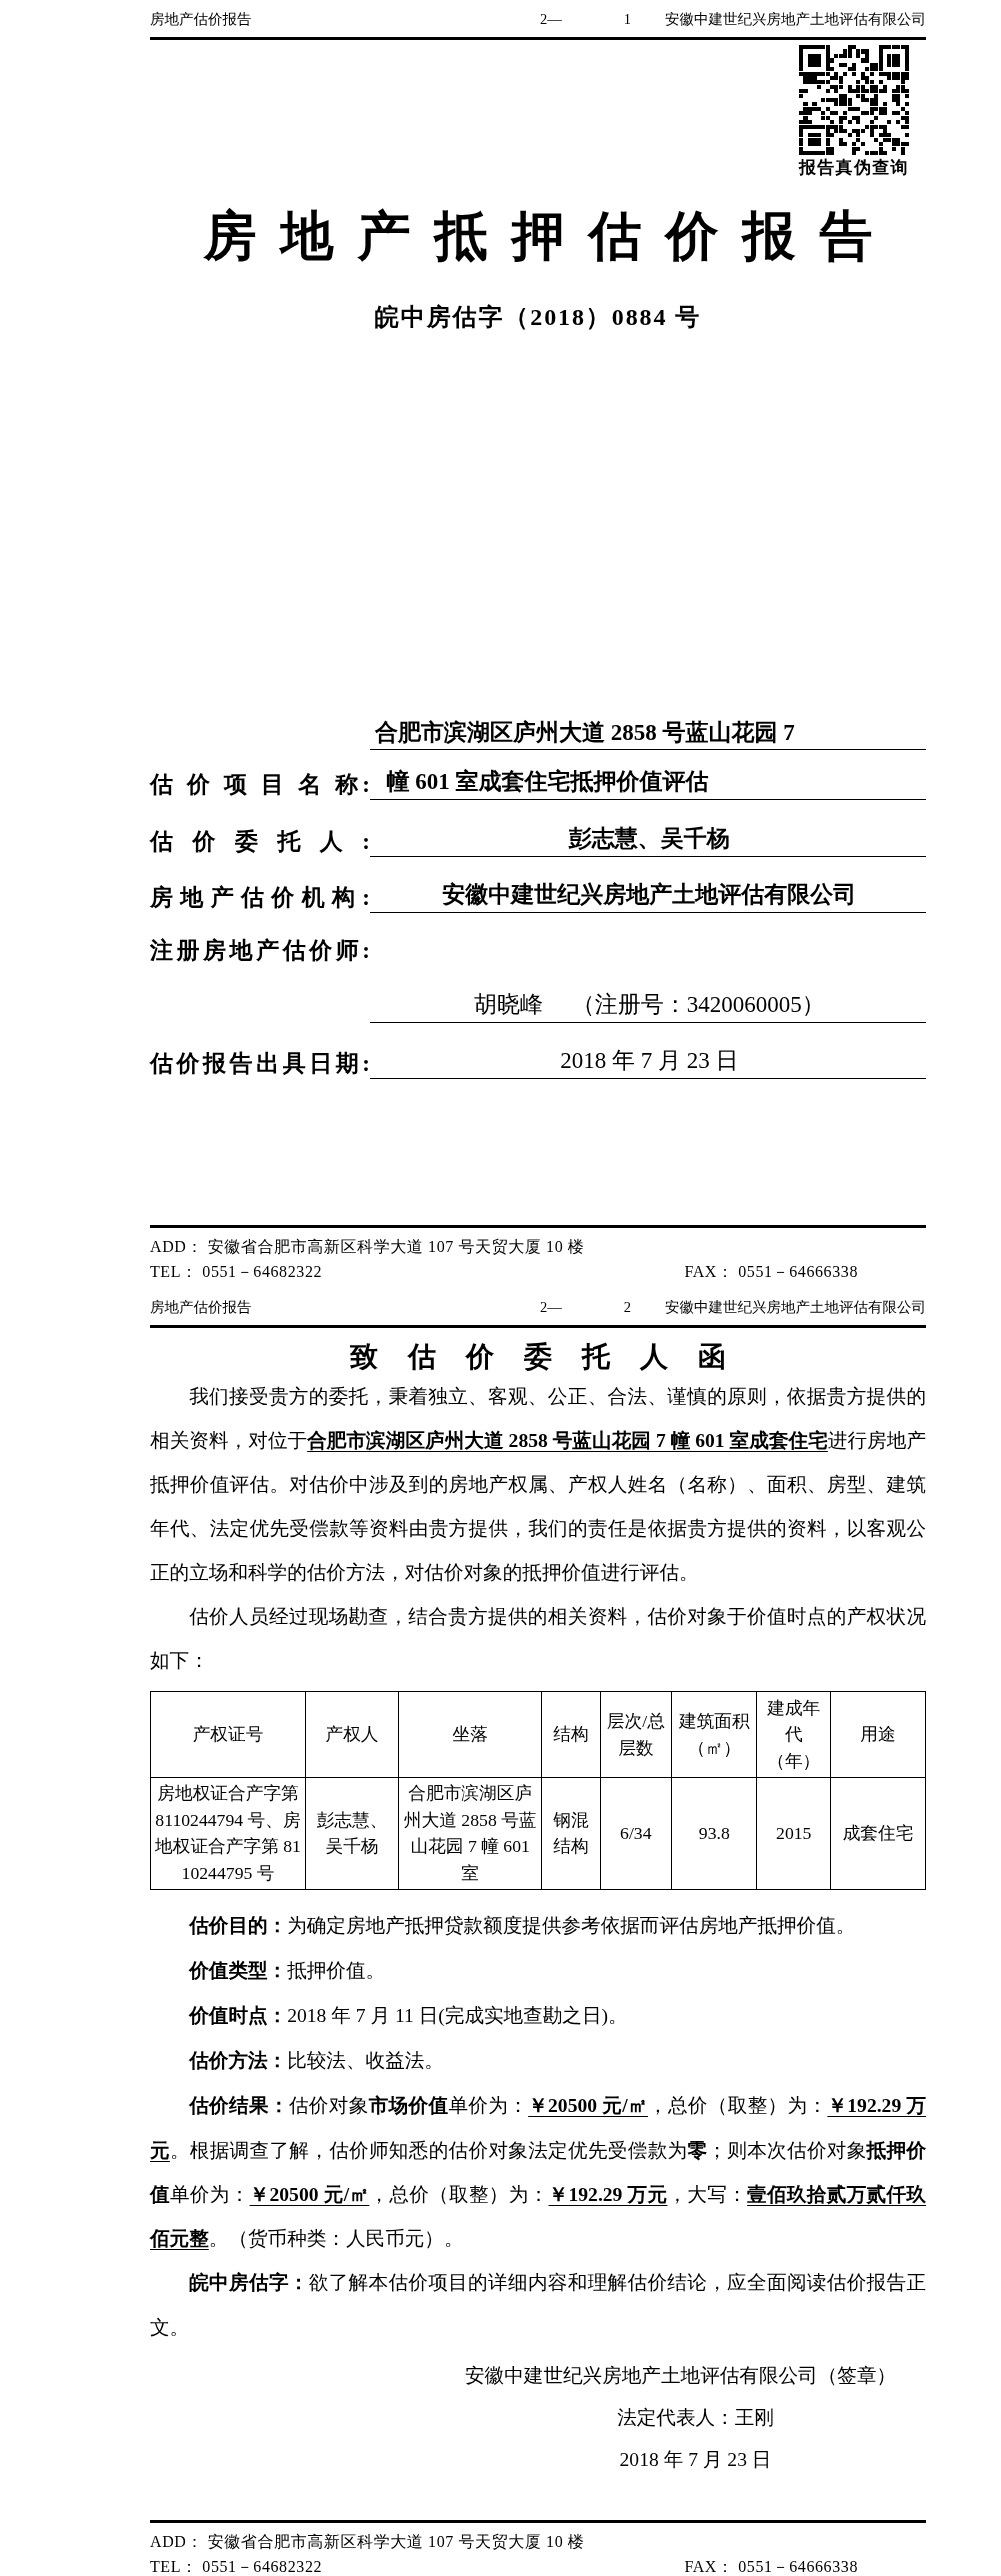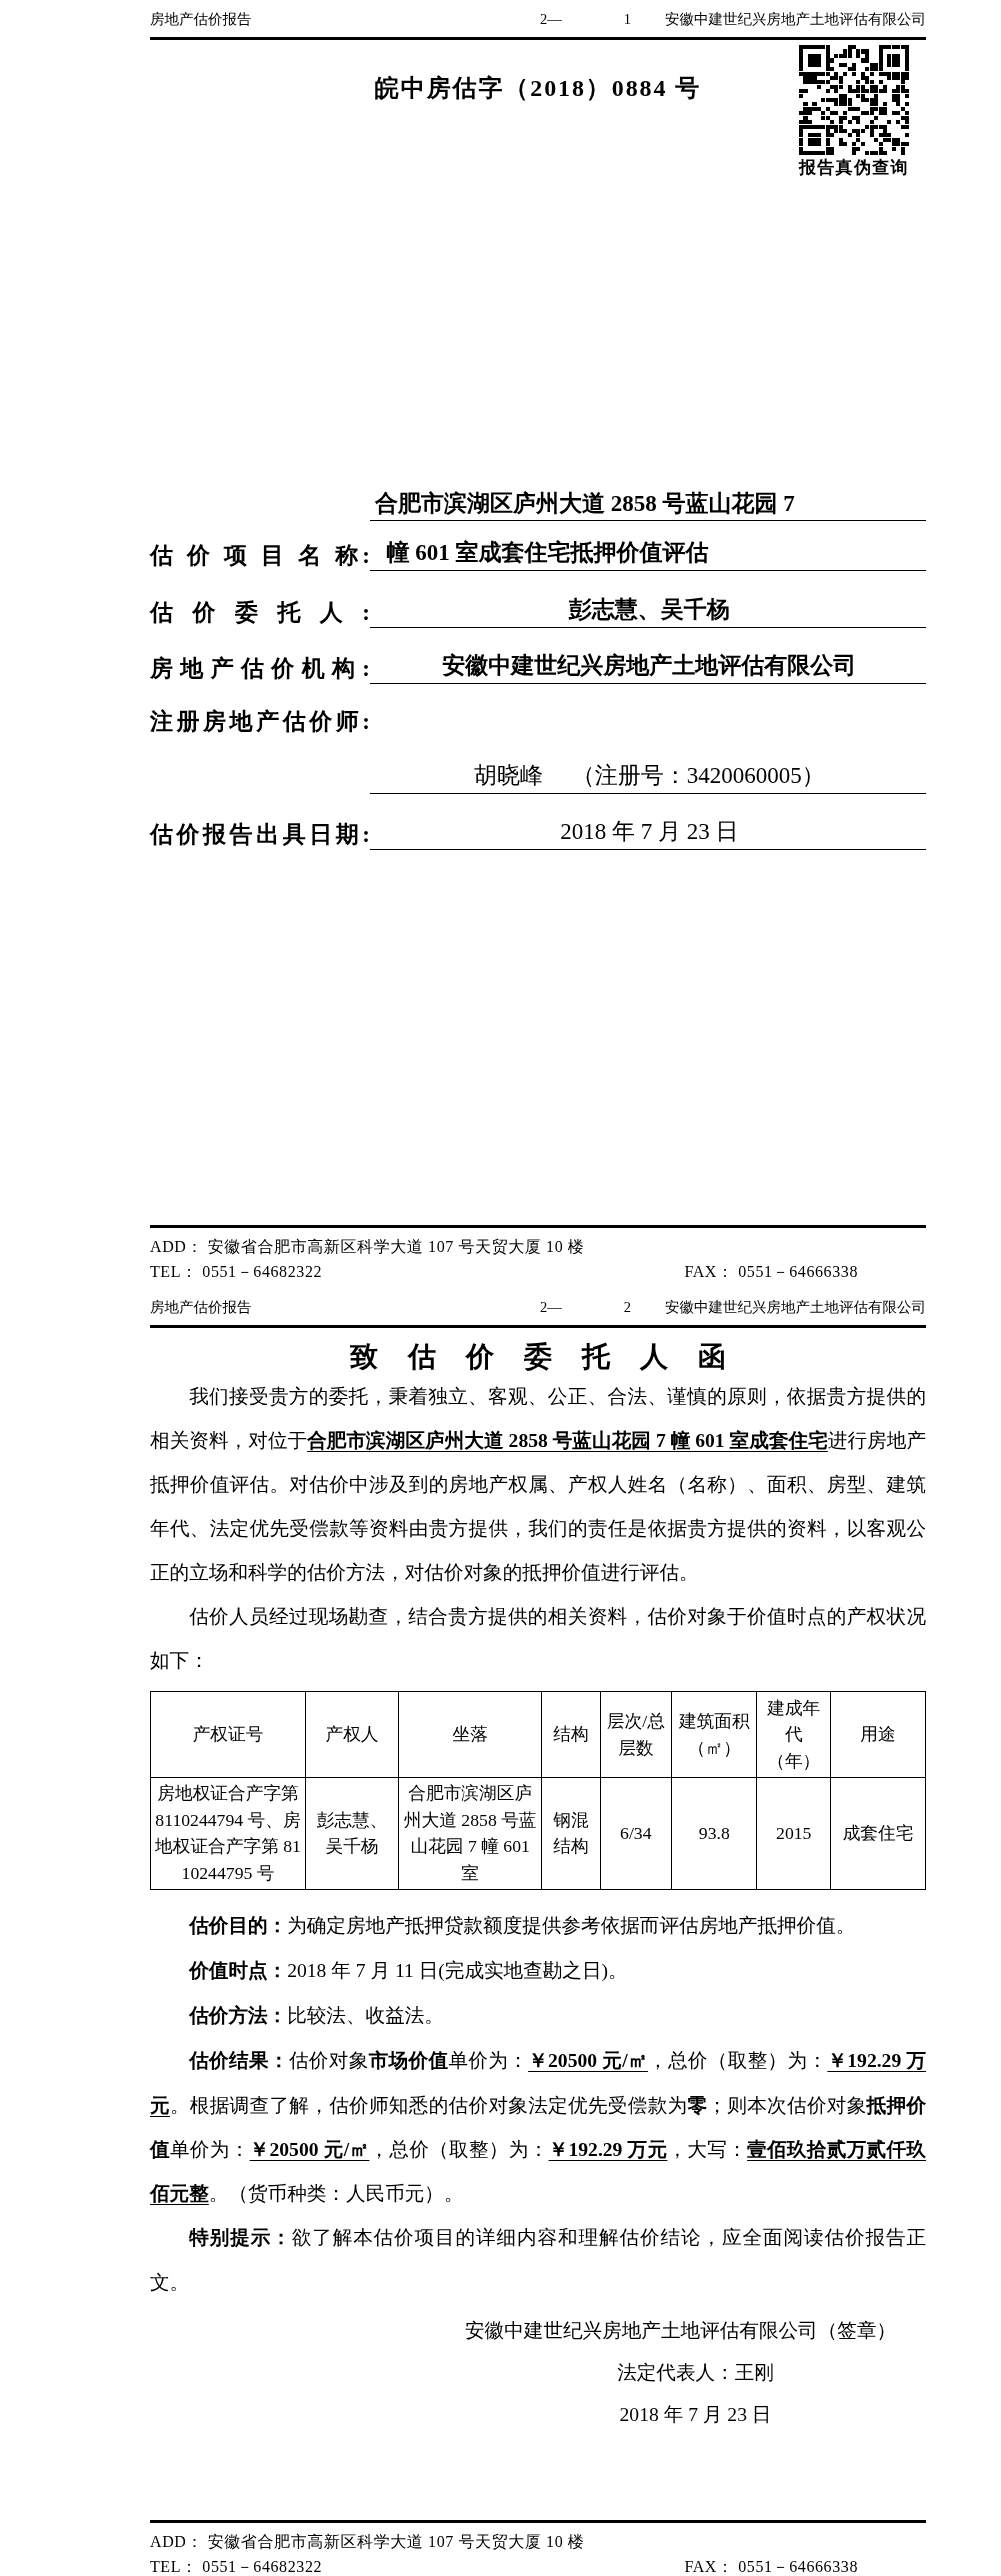--- a/index.html
+++ b/index.html
@@ -434,20 +434,21 @@
         <div style="position: absolute; left: 66px; top: 106px; width: 4.4px; height: 4.4px; background: rgb(0, 0, 0);"></div>
         <div style="position: absolute; left: 71px; top: 106px; width: 4.4px; height: 4.4px; background: rgb(0, 0, 0);"></div>
         <div style="position: absolute; left: 75px; top: 106px; width: 4.4px; height: 4.4px; background: rgb(0, 0, 0);"></div>
         <div style="position: absolute; left: 80px; top: 106px; width: 4.4px; height: 4.4px; background: rgb(0, 0, 0);"></div>
         <div style="position: absolute; left: 84px; top: 106px; width: 4.4px; height: 4.4px; background: rgb(0, 0, 0);"></div>
         <div style="position: absolute; left: 102px; top: 106px; width: 4.4px; height: 4.4px; background: rgb(0, 0, 0);"></div>
       </div>
     <div class="qr-label">报告真伪查询</div>
   </div>
 
+  <h1 class="doc-title">房地产抵押估价报告</h1>
   <div class="doc-number">皖中房估字（2018）0884 号</div>
 
   <div class="fields">
 
     <div class="field-row">
       <span class="field-label">估 价 项 目 名 称:</span>
       <span class="field-value-stack">
         <span class="fv-line fw-b">合肥市滨湖区庐州大道 2858 号蓝山花园 7</span>
         <span class="fv-line fv-line2 fw-b">幢 601 室成套住宅抵押价值评估</span>
       </span>
@@ -537,24 +538,25 @@
         <td>6/34</td>
         <td>93.8</td>
         <td>2015</td>
         <td>成套住宅</td>
       </tr>
     </tbody>
   </table>
 
   <div class="items">
     <p class="item"><span class="item-label">估价目的：</span><span><span>为确定房地产抵押贷款额度提供参考依据而评估房地产抵押价值。</span></span></p>
+    <p class="item"><span class="item-label">价值类型：</span><span><span>抵押价值。</span></span></p>
     <p class="item"><span class="item-label">价值时点：</span><span><span>2018 年 7 月 11 日(完成实地查勘之日)。</span></span></p>
     <p class="item"><span class="item-label">估价方法：</span><span><span>比较法、收益法。</span></span></p>
     <p class="item"><span class="item-label">估价结果：</span><span><span>估价对象</span><span style="font-weight: bold;">市场价值</span><span>单价为：</span><span data-u="" style="font-weight: bold; text-decoration: underline 1.3px;">￥20500 元/㎡</span><span>，总价（取整）为：</span><span data-u="" style="font-weight: bold; text-decoration: underline 1.3px;">￥192.29 万元</span><span>。根据调查了解，估价师知悉的估价对象法定优先受偿款为</span><span style="font-weight: bold;">零</span><span>；则本次估价对象</span><span style="font-weight: bold;">抵押价值</span><span>单价为：</span><span data-u="" style="font-weight: bold; text-decoration: underline 1.3px;">￥20500 元/㎡</span><span>，总价（取整）为：</span><span data-u="" style="font-weight: bold; text-decoration: underline 1.3px;">￥192.29 万元</span><span>，大写：</span><span data-u="" style="font-weight: bold; text-decoration: underline 1.3px;">壹佰玖拾贰万贰仟玖佰元整</span><span>。（货币种类：人民币元）。</span></span></p>
-    <p class="item"><span class="item-label">特别提示：</span><span><span>欲了解本估价项目的详细内容和理解估价结论，应全面阅读估价报告正文。</span></span></p>
+    <p class="item"><span class="item-label">皖中房估字：</span><span><span>欲了解本估价项目的详细内容和理解估价结论，应全面阅读估价报告正文。</span></span></p>
   </div>
 
   <div class="sig-block">
     <div class="sig-company">安徽中建世纪兴房地产土地评估有限公司（签章）</div>
     <div class="sig-rep">法定代表人：王刚</div>
     <div class="sig-date">2018 年 7 月 23 日</div>
   </div>
 
   <div class="page-footer">
     <div>ADD： 安徽省合肥市高新区科学大道 107 号天贸大厦 10 楼</div>

